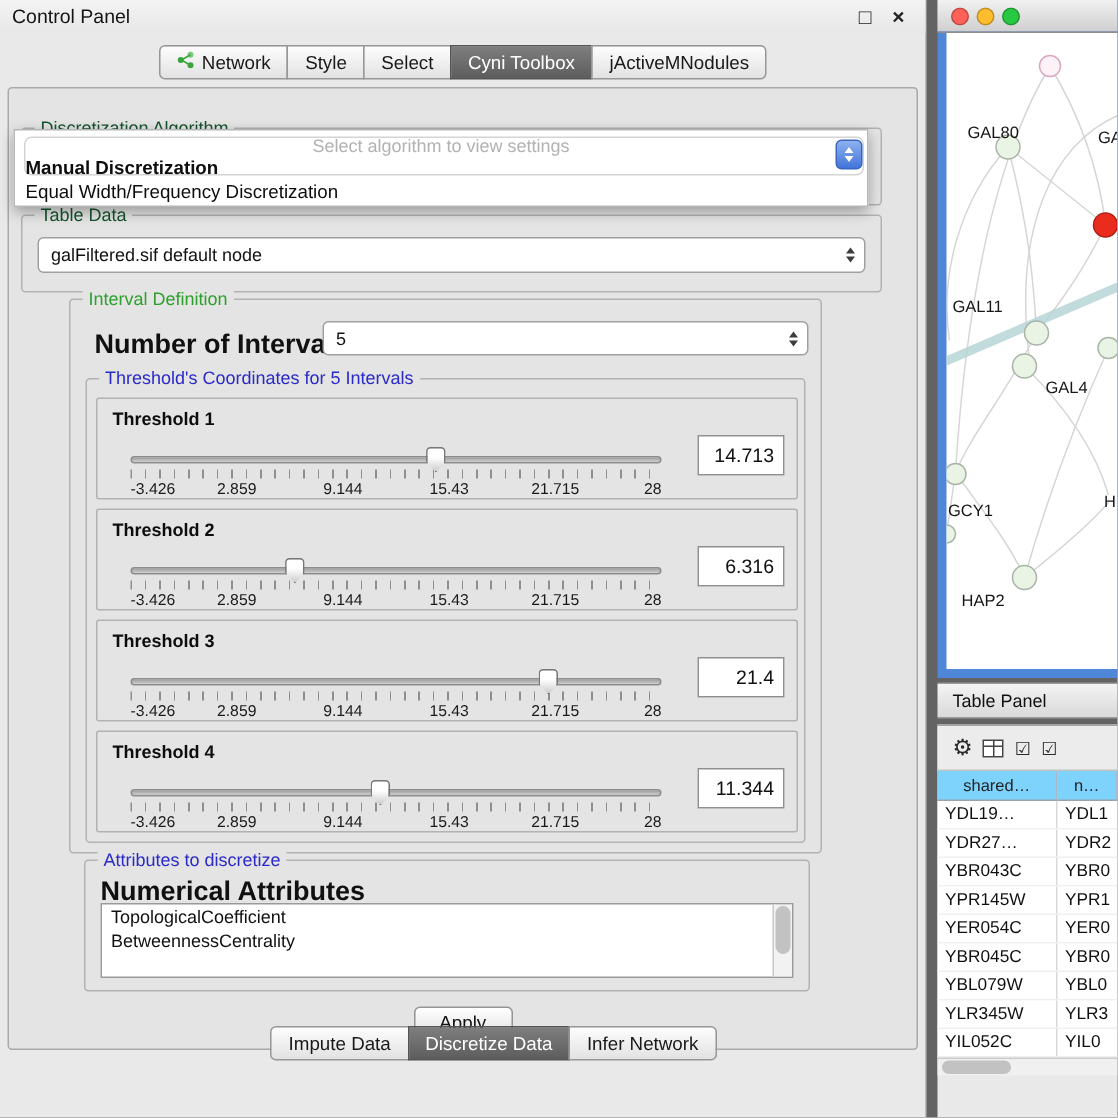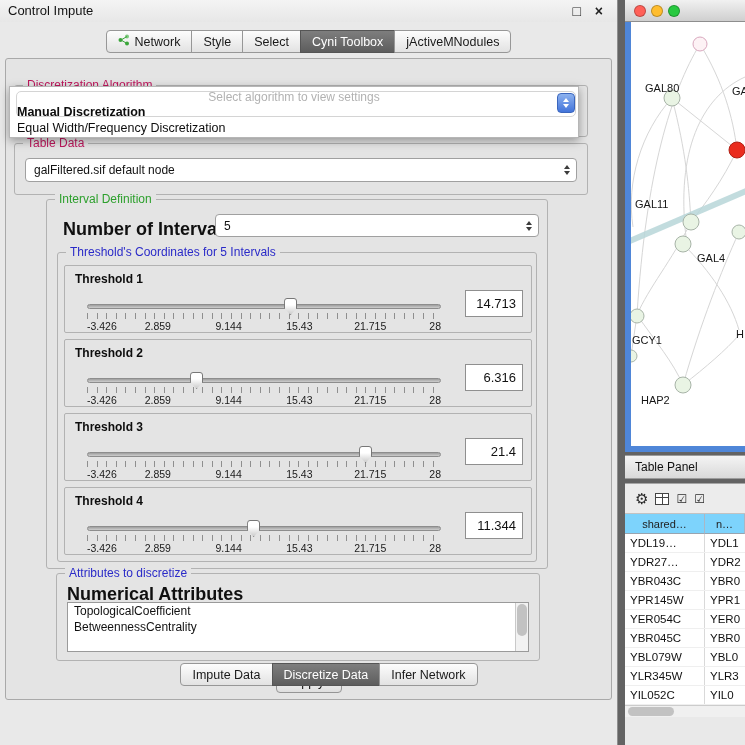--- a/index.html
+++ b/index.html
@@ -5,28 +5,28 @@
   *{box-sizing:border-box;margin:0;padding:0;}
   body{width:745px;height:745px;position:relative;background:#636363;font-family:"Liberation Sans",sans-serif;overflow:hidden;}
   .abs{position:absolute;}
   
   #control-panel{left:0;top:0;width:618px;height:745px;background:#e9e9e9;border-right:1px solid #8f8f8f;}
   #cp-titlebar{left:0;top:0;right:0;height:22px;background:linear-gradient(#f4f4f4,#e7e7e7);}
   #cp-title{left:8px;top:3px;font-size:13px;color:#141414;}
   .win-btn{top:2px;font-size:14px;color:#222;line-height:18px;}
   .tabbar{display:flex;justify-content:center;position:absolute;}
   #top-tabbar{left:0;right:0;top:30px;}
-  #bottom-tabbar{left:0;right:0;top:663px;padding-left:41px;}
+  #bottom-tabbar{left:0;right:0;top:684px;padding-left:41px;}
   .tab{height:23px;padding:0 11px;font-size:12.5px;color:#191919;background:linear-gradient(#fdfdfd,#e2e2e2);border:1px solid #979797;margin-left:-1px;display:flex;align-items:center;gap:5px;white-space:nowrap;}
   .tab:first-child{border-radius:4px 0 0 4px;margin-left:0;}
   .tab:last-child{border-radius:0 4px 4px 0;}
   .tab.sel{background:linear-gradient(#7e7e7e,#5d5d5d);color:#fff;border-color:#555;}
   #inner{left:5px;top:58px;width:607px;height:642px;background:#e4e4e4;border:1px solid #a9a9a9;border-radius:3px;position:absolute;}
   .group{position:absolute;border:1px solid #b2b2b2;border-radius:3px;}
-  .gtitle{position:absolute;top:-8px;left:8px;background:#e4e4e4;padding:0 4px;font-size:12px;color:#be185d;white-space:nowrap;}
+  .gtitle{position:absolute;top:-8px;left:8px;background:#e4e4e4;padding:0 4px;font-size:12px;color:#14532d;white-space:nowrap;}
   .gtitle.green{color:#2da02d;}
   .gtitle.blue{color:#2a2ac8;}
   .blab{position:absolute;font-weight:bold;font-size:18px;color:#101010;white-space:nowrap;}
   
   .combo{position:absolute;background:#fff;border:1px solid #a0a0a0;border-radius:4px;font-size:12px;color:#111;display:flex;align-items:center;padding:0 24px 0 8px;}
   .stepper{position:absolute;right:6px;top:50%;transform:translateY(-50%);display:flex;flex-direction:column;align-items:center;gap:2px;}
   .tri-up{width:0;height:0;border-left:3.5px solid transparent;border-right:3.5px solid transparent;border-bottom:4.5px solid #3c3c3c;}
   .tri-down{width:0;height:0;border-left:3.5px solid transparent;border-right:3.5px solid transparent;border-top:4.5px solid #3c3c3c;}
   
   #algo-popup{left:3px;top:27px;width:570px;height:52px;background:#fff;border:1px solid #b6b6b6;box-shadow:0 3px 9px rgba(0,0,0,.35);z-index:6;position:absolute;}
@@ -77,21 +77,21 @@
   .td2{flex:1;font-size:11.5px;color:#101010;line-height:18px;padding-left:5px;white-space:nowrap;overflow:hidden;}
   #hscroll{position:absolute;left:0;right:0;top:221px;height:12px;background:#f0f0f0;border-top:1px solid #cccccc;}
   #hthumb{position:absolute;left:3px;top:1px;width:46px;height:9px;background:#c2c2c2;border-radius:5px;}
 </style>
 </head>
 <body>
 
 <div id="control-panel" class="abs">
 
   <div id="cp-titlebar" class="abs">
-    <span id="cp-title" class="abs">Control Impute</span>
+    <span id="cp-title" class="abs">Control Panel</span>
     <span class="win-btn abs" style="right:36px;">□</span>
     <span class="win-btn abs" style="right:14px;font-weight:bold;">×</span>
   </div>
 
   <div id="top-tabbar" class="tabbar">
     <div class="tab">
       <span><svg width="12" height="12">
             <circle cx="2.5" cy="6" r="2" fill="#3aa53a"></circle>
             <circle cx="9" cy="2.5" r="2" fill="#7cc87c"></circle>
             <circle cx="9" cy="9.5" r="2" fill="#3aa53a"></circle>

